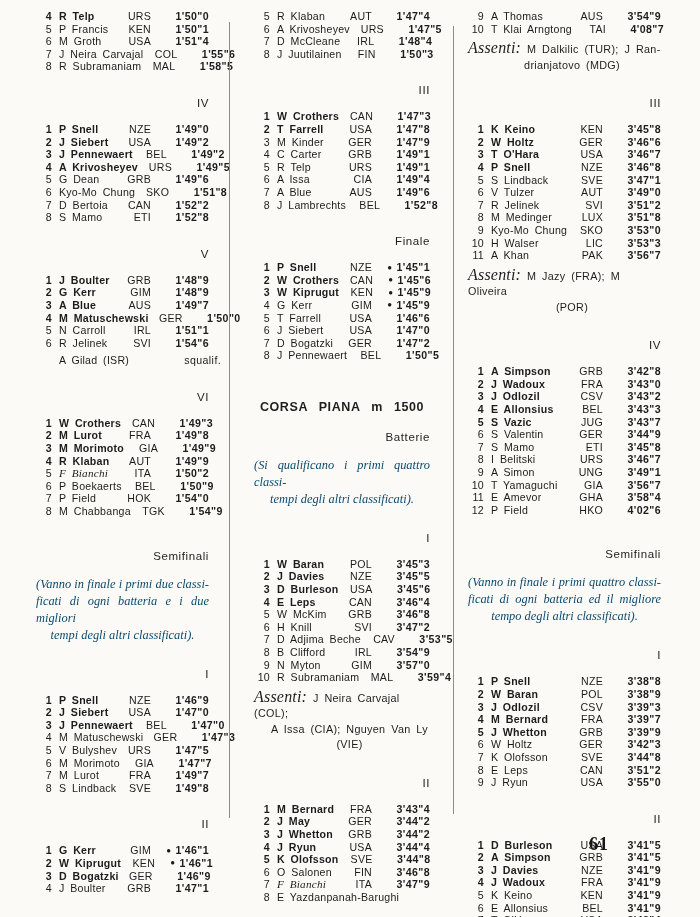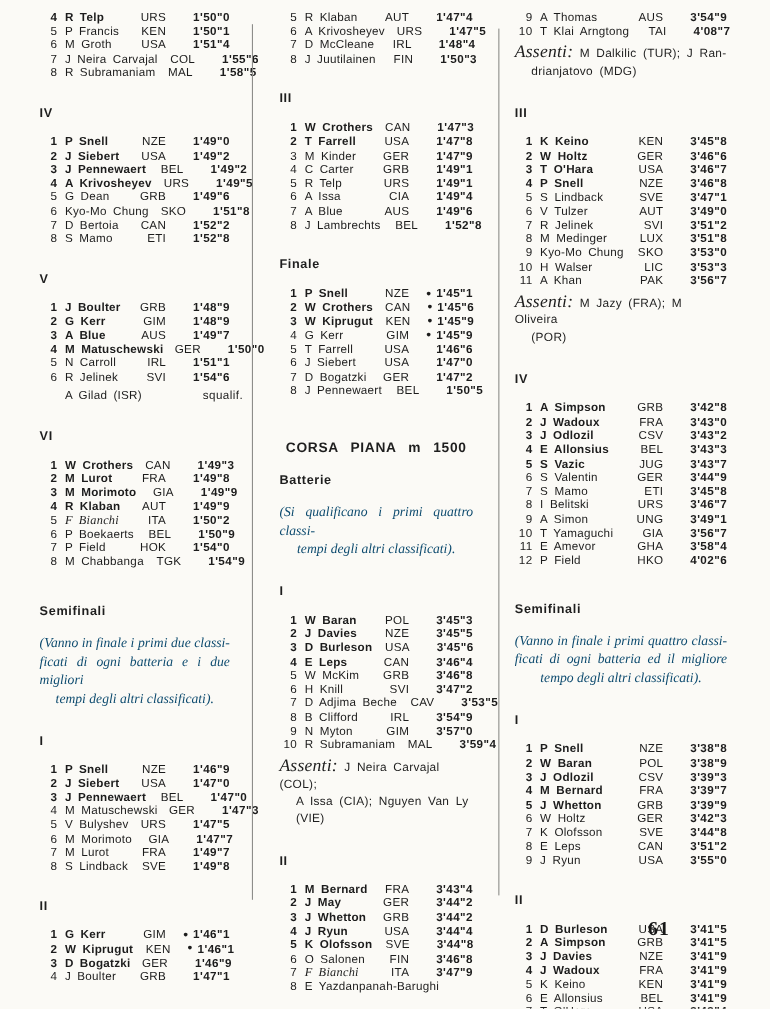--- a/index.html
+++ b/index.html
@@ -24,36 +24,36 @@
        letter-spacing:.25px;word-spacing:2.5px;white-space:nowrap;color:#1c1c1c;}
   .pos{flex:none;width:16px;text-align:right;}
   .name{flex:1;padding-left:7px;overflow:visible;}
   .nat{flex:none;width:34px;text-align:right;}
   .time{flex:none;width:58px;text-align:right;font-weight:700;letter-spacing:.4px;}
   .row.b .pos,.row.b .name{font-weight:700;}
   .row.i .name{font-family:"Liberation Serif",serif;font-style:italic;font-size:11.2px;}
   .row .time.plain{font-weight:400;}
   .dot{font-size:8px;margin-right:4px;position:relative;top:-1.5px;}
 
-  .heading{font-weight:700;font-size:11.5px;text-align:left;
+  .heading{font-weight:400;font-size:11.5px;text-align:right;
            letter-spacing:.6px;word-spacing:3px;margin:24px 0 14px 0;}
   .title{font-weight:700;font-size:12.5px;text-align:center;
          letter-spacing:.6px;word-spacing:7px;margin:38px 0 0 0;}
   .title + .heading{margin-top:17px;}
 
   .note{font-family:"Liberation Serif",serif;font-style:italic;
         font-size:12.4px;line-height:17px;margin:10px 0 0 0;color:#0c4a6e;}
   .note-line{text-align:justify;text-align-last:justify;}
   .note-line.last{text-align:right;text-align-last:center;}
 
   .assenti{font-size:10.8px;letter-spacing:.3px;word-spacing:2.5px;
            line-height:15.5px;margin:5px 0 0 0;}
   .assenti .lbl{font-family:"Liberation Serif",serif;font-style:italic;
                 font-size:16px;letter-spacing:.2px;}
-  .assenti .cont{padding-left:15px;}
+  .assenti .cont{padding-left:15px;text-align:center;}
 
   .gap-top{margin-top:5px;}
   .page-number{position:absolute;left:589px;top:834px;
                font-family:"Liberation Serif",serif;font-weight:700;
                font-size:18px;letter-spacing:1px;color:#161616;}
 </style>
 </head>
 <body>
 
 <div class="page">

